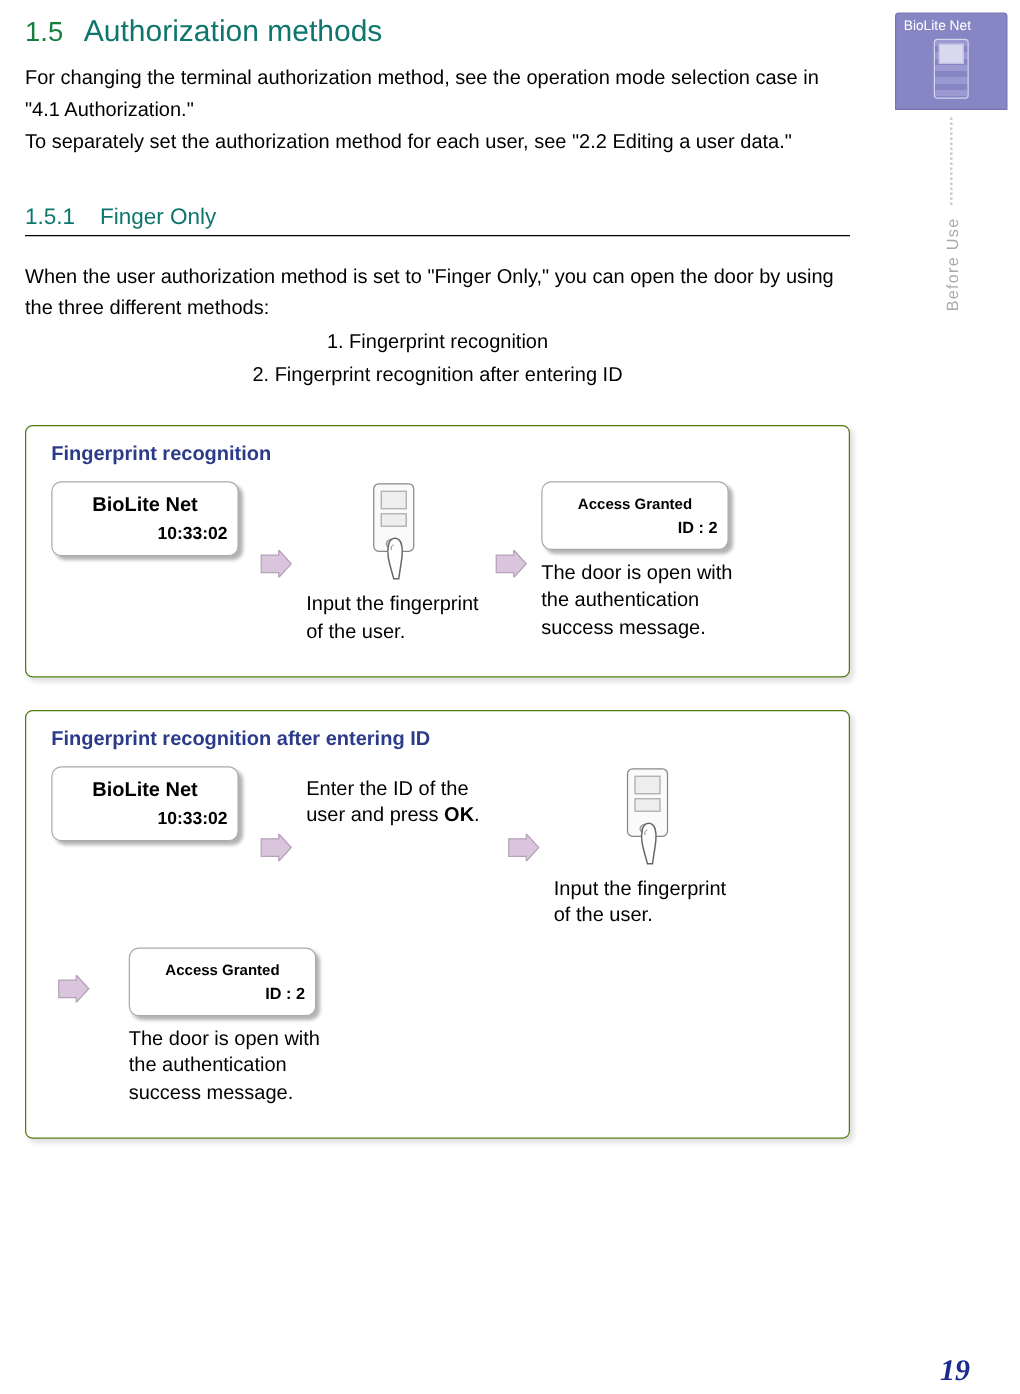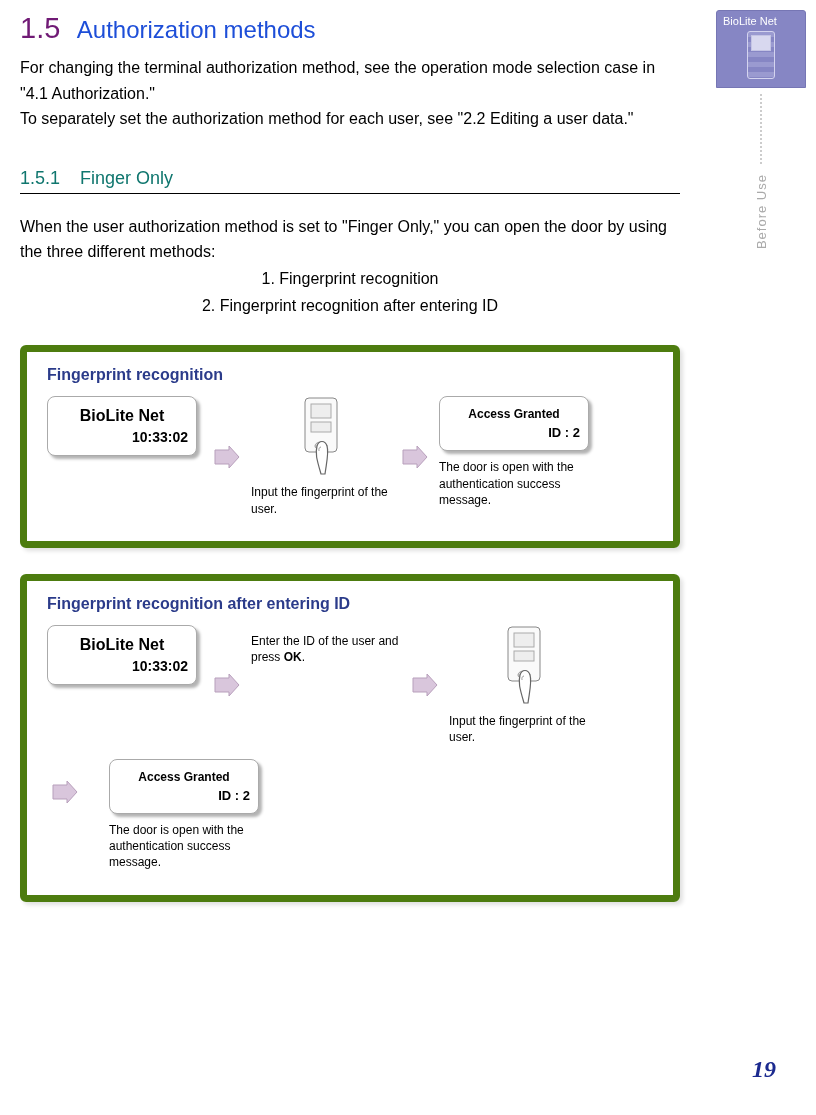--- a/index.html
+++ b/index.html
@@ -9,28 +9,28 @@
   width: 816px;
   height: 1115px;
   position: relative;
   color: #000;
 }
 .content {
   padding: 12px 20px 0 20px;
   width: 700px;
 }
 .section-num {
-  font-size: 29px;
-  color: #701a75;
+  font-size: 22px;
+  color: #15803d;
   font-weight: 400;
   display: inline;
 }
 .section-title {
   font-size: 24px;
-  color: #1d4ed8;
+  color: #0f766e;
   font-weight: 400;
   margin-left: 12px;
 }
 .intro {
   font-size: 16px;
   line-height: 1.6;
   margin-top: 10px;
 }
 .subsection-head {
   font-size: 18px;
@@ -47,21 +47,21 @@
   font-size: 16px;
   line-height: 1.6;
   margin-top: 20px;
 }
 .list {
   font-size: 16px;
   line-height: 1.7;
   text-align: center;
 }
 .panel {
-  border: 7px solid #4d7c0f;
+  border: 1px solid #4d7c0f;
   border-radius: 6px;
   padding: 14px 20px 24px 20px;
   margin-top: 26px;
   box-shadow: 3px 3px 4px rgba(0,0,0,0.12);
 }
 .panel-title {
   font-family: Verdana, Arial, sans-serif;
   font-weight: bold;
   color: #2b3b8a;
   font-size: 16px;
@@ -90,39 +90,39 @@
   align-self: center;
   margin: 0 4px;
 }
 .arrow svg { display:block; }
 .step {
   width: 156px;
   display: flex;
   flex-direction: column;
 }
 .caption {
-  font-size: 12px;
+  font-size: 16px;
   line-height: 1.35;
   margin-top: 8px;
 }
 .device-img {
   width: 60px;
   height: 80px;
   margin: 0 auto;
 }
 .device-img svg { display:block; }
 .flowrow2 {
   display: flex;
   align-items: flex-start;
   gap: 6px 6px;
   margin-top: 14px;
 }
 .pagenum {
   position: absolute;
-  bottom: 32px;
+  bottom: 4px;
   right: 40px;
   font-family: Georgia, 'Times New Roman', serif;
   font-style: italic;
   font-weight: bold;
   font-size: 24px;
   color: #1b2a8f;
 }
 .side-widget {
   position: absolute;
   top: 10px;

